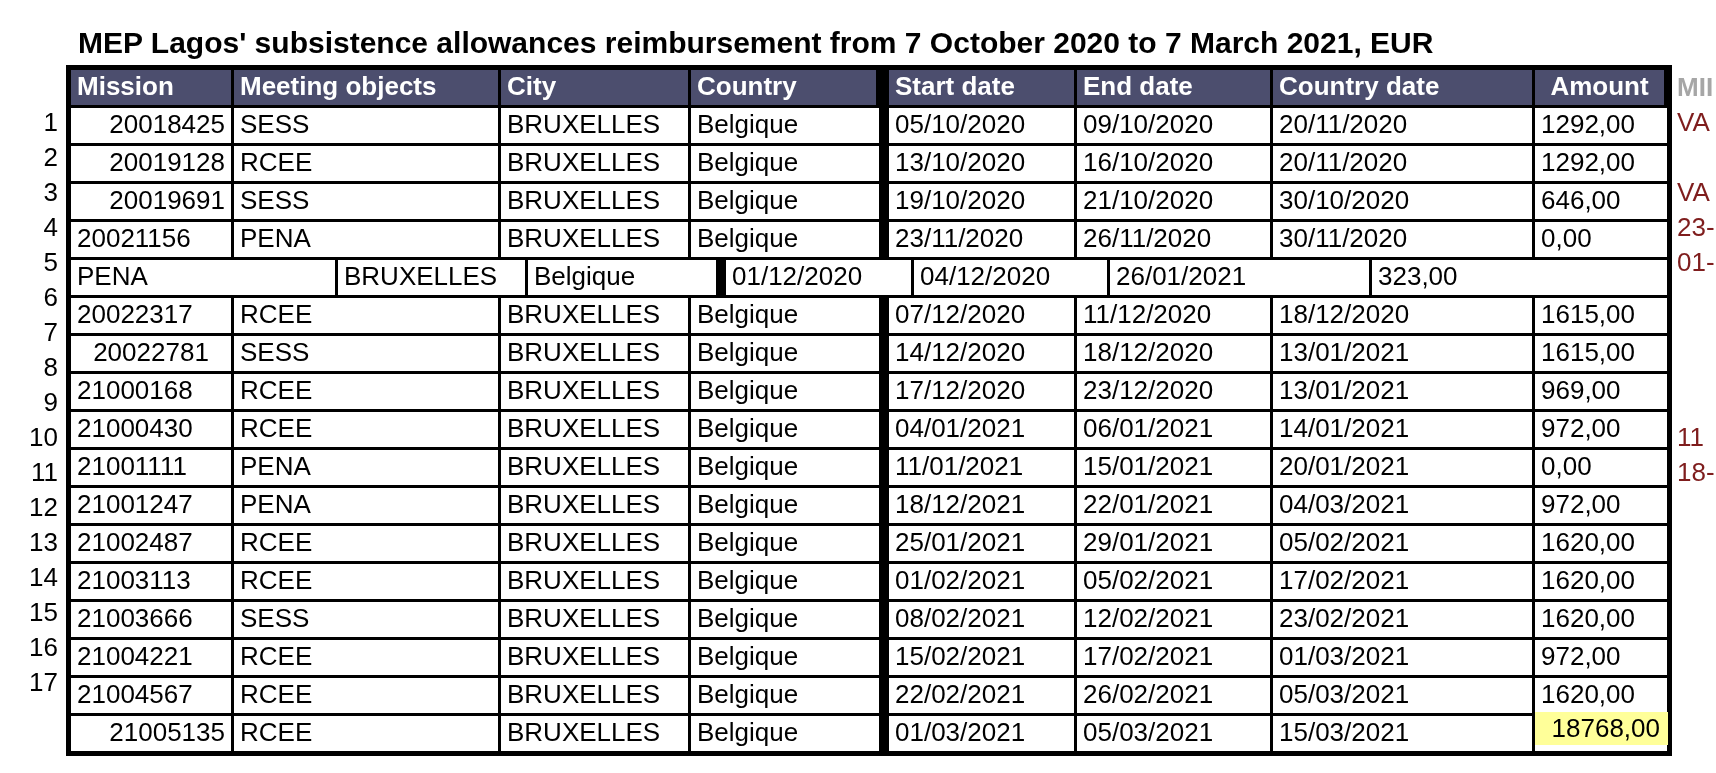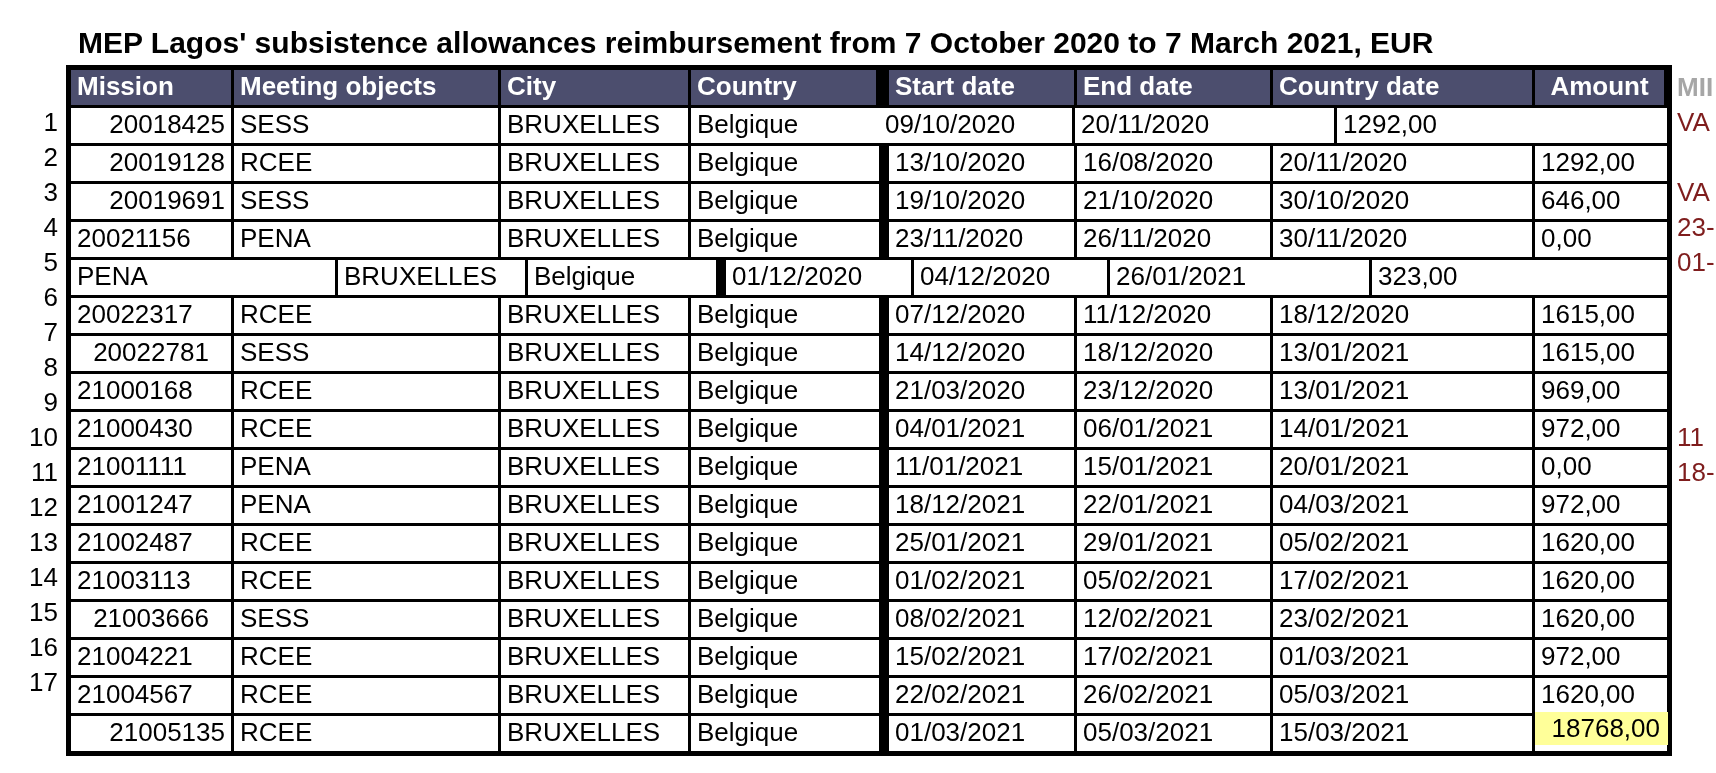--- a/index.html
+++ b/index.html
@@ -129,31 +129,32 @@
         <div class="cell c-start">Start date</div>
         <div class="cell c-end">End date</div>
         <div class="cell c-paiement">Country date</div>
         <div class="cell c-amount">Amount</div>
       </div>
   <div class="t-row">
         <div class="cell c-mission" style="text-align: right;">20018425</div>
         <div class="cell c-meeting">SESS</div>
         <div class="cell c-city">BRUXELLES</div>
         <div class="cell c-country">Belgique</div>
+        <div class="cell c-start">05/10/2020</div>
         <div class="cell c-end">09/10/2020</div>
         <div class="cell c-paiement">20/11/2020</div>
         <div class="cell c-amount">1292,00</div>
       </div>
       <div class="t-row">
         <div class="cell c-mission" style="text-align: right;">20019128</div>
         <div class="cell c-meeting">RCEE</div>
         <div class="cell c-city">BRUXELLES</div>
         <div class="cell c-country">Belgique</div>
         <div class="cell c-start">13/10/2020</div>
-        <div class="cell c-end">16/08/2020</div>
+        <div class="cell c-end">16/10/2020</div>
         <div class="cell c-paiement">20/11/2020</div>
         <div class="cell c-amount">1292,00</div>
       </div>
       <div class="t-row">
         <div class="cell c-mission" style="text-align: right;">20019691</div>
         <div class="cell c-meeting">SESS</div>
         <div class="cell c-city">BRUXELLES</div>
         <div class="cell c-country">Belgique</div>
         <div class="cell c-start">19/10/2020</div>
         <div class="cell c-end">21/10/2020</div>
@@ -197,21 +198,21 @@
         <div class="cell c-start">14/12/2020</div>
         <div class="cell c-end">18/12/2020</div>
         <div class="cell c-paiement">13/01/2021</div>
         <div class="cell c-amount">1615,00</div>
       </div>
       <div class="t-row">
         <div class="cell c-mission" style="text-align: left;">21000168</div>
         <div class="cell c-meeting">RCEE</div>
         <div class="cell c-city">BRUXELLES</div>
         <div class="cell c-country">Belgique</div>
-        <div class="cell c-start">21/03/2020</div>
+        <div class="cell c-start">17/12/2020</div>
         <div class="cell c-end">23/12/2020</div>
         <div class="cell c-paiement">13/01/2021</div>
         <div class="cell c-amount">969,00</div>
       </div>
       <div class="t-row">
         <div class="cell c-mission" style="text-align: left;">21000430</div>
         <div class="cell c-meeting">RCEE</div>
         <div class="cell c-city">BRUXELLES</div>
         <div class="cell c-country">Belgique</div>
         <div class="cell c-start">04/01/2021</div>
@@ -253,21 +254,21 @@
         <div class="cell c-mission" style="text-align: left;">21003113</div>
         <div class="cell c-meeting">RCEE</div>
         <div class="cell c-city">BRUXELLES</div>
         <div class="cell c-country">Belgique</div>
         <div class="cell c-start">01/02/2021</div>
         <div class="cell c-end">05/02/2021</div>
         <div class="cell c-paiement">17/02/2021</div>
         <div class="cell c-amount">1620,00</div>
       </div>
       <div class="t-row">
-        <div class="cell c-mission" style="text-align: center;">21003666</div>
+        <div class="cell c-mission" style="text-align: left;">21003666</div>
         <div class="cell c-meeting">SESS</div>
         <div class="cell c-city">BRUXELLES</div>
         <div class="cell c-country">Belgique</div>
         <div class="cell c-start">08/02/2021</div>
         <div class="cell c-end">12/02/2021</div>
         <div class="cell c-paiement">23/02/2021</div>
         <div class="cell c-amount">1620,00</div>
       </div>
       <div class="t-row">
         <div class="cell c-mission" style="text-align: left;">21004221</div>

